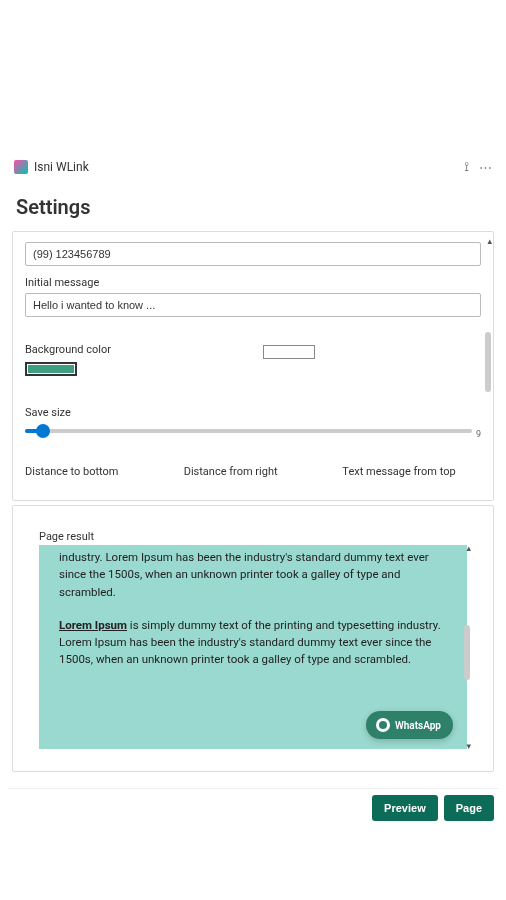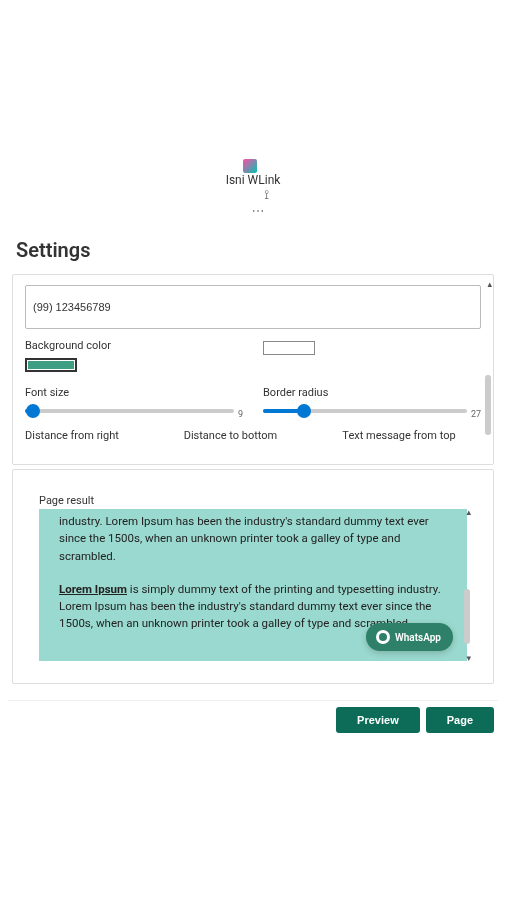--- a/index.html
+++ b/index.html
@@ -16,21 +16,20 @@
     left: 8px;
     right: 8px;
     background: #fff;
   }
   .title-bar {
     display: flex;
     align-items: center;
     padding: 4px 6px;
     font-size: 12px;
     color: #333;
-    flex-direction: column;
   }
   .app-icon {
     width: 14px;
     height: 14px;
     background: linear-gradient(135deg, #ff4da6 0%, #00c4b4 100%);
     border-radius: 2px;
     margin-right: 6px;
   }
   .title-bar .spacer { flex: 1; }
   .pin-icon, .more-icon { margin-left: 10px; color: #666; cursor: pointer; font-size: 13px; }
@@ -60,31 +59,31 @@
   .field-label {
     font-size: 11px;
     color: #333;
     margin-bottom: 4px;
     display: block;
   }
   .text-input {
     width: 100%;
     border: 1px solid #bbb;
     border-radius: 2px;
-    padding: 15px 7px;
+    padding: 5px 7px;
     font-size: 11px;
     color: #333;
     background: #fff;
   }
 
   .row {
     display: flex;
     gap: 20px;
   }
-  .col { flex: 1; }
+  .col { flex: 1; margin-top: 16px; }
 
   .swatch {
     display: inline-block;
     width: 52px;
     height: 14px;
     border: 1px solid #888;
     margin-top: 2px;
     box-shadow: 0 0 0 1px #fff inset;
   }
   .swatch.green { background: #3e9e84; border: 2px solid #333; padding:1px; }
@@ -142,21 +141,21 @@
   .result-panel {
     padding: 16px;
   }
   .result-content-wrap {
     position: relative;
     margin: 0 10px 6px;
   }
   .result-content {
     background: #9ad9cf;
     padding: 4px 20px 12px;
-    height: 152px;
+    height: 204px;
     overflow: hidden;
     font-size: 11.5px;
     line-height: 1.5;
     color: #222;
   }
   .result-content p { margin-bottom: 16px; }
   .result-content .bold { font-weight: 700; text-decoration: underline; }
 
   .result-scroll {
     position: absolute;
@@ -214,21 +213,21 @@
     display: flex;
     justify-content: flex-end;
     gap: 6px;
     border-top: 1px solid #eee;
   }
   .btn {
     background: #0d6c57;
     color: #fff;
     border: none;
     border-radius: 3px;
-    padding: 7px 21px;
+    padding: 7px 12px;
     font-size: 11px;
     font-weight: 600;
     cursor: pointer;
   }
 
   
   .settings-panel .scroll-arrow-up { right: 1px; top: 4px; font-size: 9px; color:#555; position:absolute; }
 </style>
 </head>
 <body>
@@ -257,60 +256,54 @@
 
   <div class="page-title">Settings</div>
 
   <div class="panel settings-panel">
     <span class="scroll-arrow-up">▴</span>
 
     <div class="field">
       <input class="text-input" value="(99) 123456789" style="">
     </div>
 
+    <div class="field">
+      <span class="field-label">Initial message</span>
+      <input class="text-input" value="Hello i wanted to know ..." style="">
+    </div>
 
     <div class="row">
       <div class="col field">
         <span class="field-label">Background color</span>
         <span class="swatch green"></span>
       </div>
       <div class="col field">
         <span class="swatch white"></span>
       </div>
     </div>
 
     <div class="row">
       <div class="col field">
-        <span class="field-label">Font size</span>
+        <span class="field-label">Save size</span>
         <div class="slider-wrap">
           <div class="slider">
             <div class="fill" style="width:4%"></div>
             <div class="thumb" style="left:4%"></div>
           </div>
           <span class="slider-val">9</span>
         </div>
       </div>
-      <div class="col field">
-        <span class="field-label">Border radius</span>
-        <div class="slider-wrap">
-          <div class="slider">
-            <div class="fill" style="width:20%"></div>
-            <div class="thumb" style="left:20%"></div>
-          </div>
-          <span class="slider-val">27</span>
-        </div>
-      </div>
     </div>
 
     <div class="row">
       <div class="col field">
+        <span class="field-label">Distance to bottom</span>
+      </div>
+      <div class="col field">
         <span class="field-label">Distance from right</span>
-      </div>
-      <div class="col field">
-        <span class="field-label">Distance to bottom</span>
       </div>
       <div class="col field">
         <span class="field-label">Text message from top</span>
       </div>
     </div>
 
     <div class="scroll-indicator"></div>
   </div>
 
   <div class="panel result-panel">

